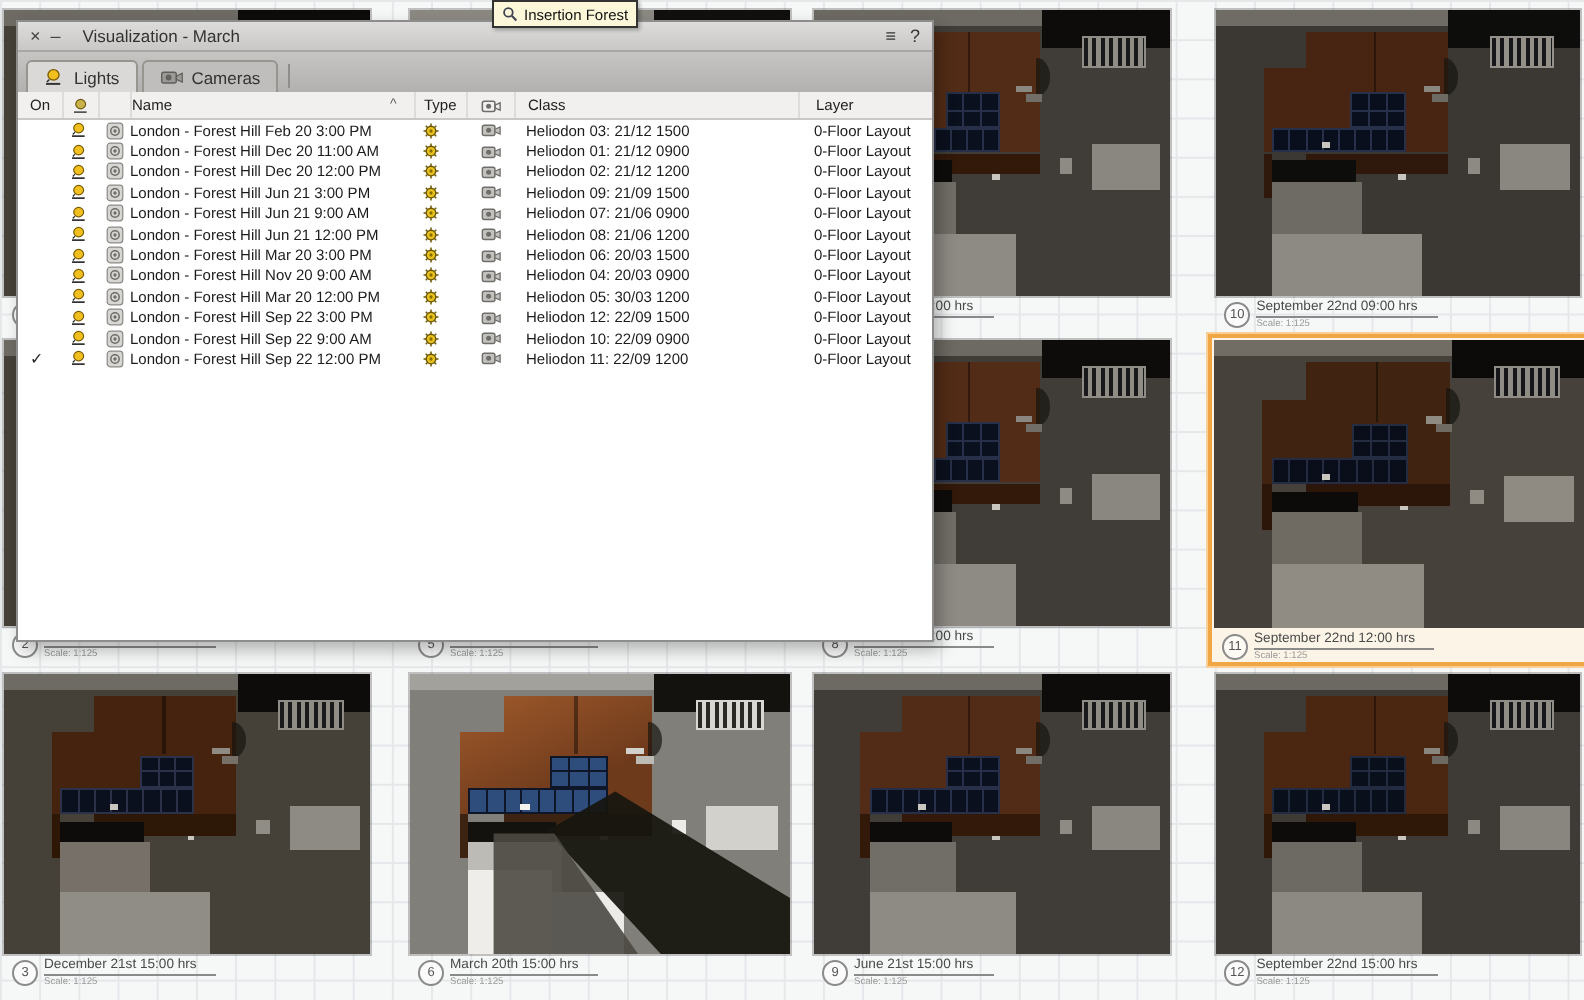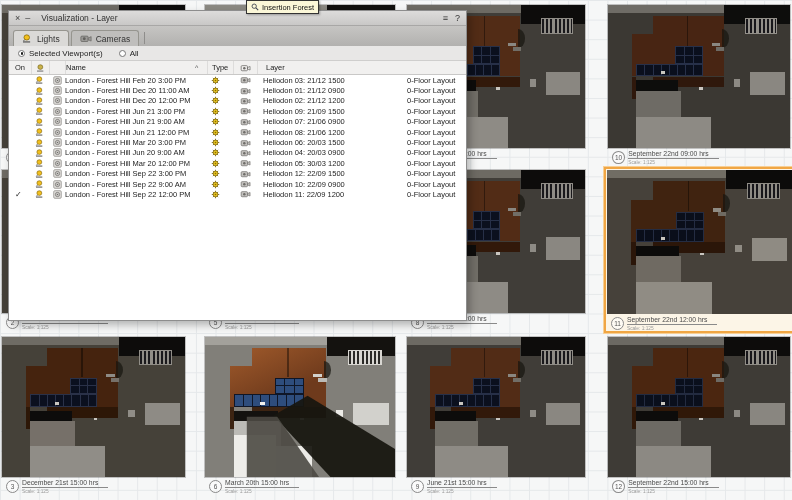--- a/index.html
+++ b/index.html
@@ -617,21 +617,21 @@
           <span class="vp-title">September 22nd 15:00 hrs</span>
           <span class="vp-scale">Scale: 1:125</span>
         </span>
       </div>
     </div>
 
   <div class="palette">
     <div class="titlebar">
       <span class="wbtn">×</span>
       <span class="wbtn">–</span>
-      <span class="title">Visualization - Layer</span>
+      <span class="title">Visualization - March</span>
       <span class="tb-right">
         <span>≡</span>
         <span>?</span>
       </span>
     </div>
     <div class="tabbar">
       <div class="tab active">
         <svg width="11" height="9" viewBox="0 0 14 12">
           <ellipse cx="6" cy="4.6" rx="3.7" ry="3.5" fill="#f2c01e" stroke="#7a5c00" stroke-width="0.9"></ellipse>
           <path d="M3.2 7.6 L1.6 9.4" stroke="#333" stroke-width="1"></path>
@@ -641,50 +641,41 @@
       </div>
       <div class="tab">
         <svg width="12" height="9" viewBox="0 0 14 10">
           <rect x="1" y="2.2" width="8.5" height="6.3" rx="1.2" fill="#9b9a97" stroke="#5f5e5b" stroke-width="0.8"></rect>
           <path d="M9.5 4.6 L13 2.8 V8 L9.5 6.4 Z" fill="#9b9a97" stroke="#5f5e5b" stroke-width="0.7"></path>
           <circle cx="5" cy="5.3" r="1.7" fill="#62615e"></circle>
         </svg>
         <span>Cameras</span>
       </div>
       <div class="tabsep"></div>
-    </div>
-    <div class="radios">
-      <span class="radio-item">
-        <span class="rdot sel"></span>
-        <span>Selected Viewport(s)</span>
-      </span>
-      <span class="radio-item">
-        <span class="rdot"></span>
-        <span>All</span>
-      </span>
     </div>
     <div class="thead">
       <span class="c-on">On</span>
       <span class="c-bulb hc">
         <svg width="10" height="8" viewBox="0 0 14 12">
           <ellipse cx="6" cy="4.6" rx="3.7" ry="3.5" fill="#c9b24a" stroke="#6e5a10" stroke-width="0.9"></ellipse>
           <path d="M1 10.6 h9.5" stroke="#555" stroke-width="1.3"></path>
         </svg>
       </span>
       <span class="c-doc hc"></span>
       <span class="c-name hc">Name</span>
       <span class="c-sort">^</span>
       <span class="c-type hc">Type</span>
       <span class="c-cam hc">
         <svg width="11" height="8" viewBox="0 0 14 10">
           <rect x="1.5" y="2" width="8" height="6.5" rx="1.2" fill="none" stroke="#6f6d6a" stroke-width="1"></rect>
           <circle cx="5.5" cy="5.2" r="1.6" fill="#6f6d6a"></circle>
           <path d="M9.5 4.5 L12.8 3 V7.6 L9.5 6.2Z" fill="none" stroke="#6f6d6a" stroke-width="0.9"></path>
         </svg>
       </span>
+      <span class="c-class hc">Class</span>
       <span class="c-layer hc">Layer</span>
     </div>
     <div class="tbody" id="rows">
         <div class="trow">
           <span class="c-on"></span>
           <span class="c-bulb">
             <svg width="10" height="8" viewBox="0 0 14 12">
               <ellipse cx="6" cy="4.6" rx="3.7" ry="3.5" fill="#f2c01e" stroke="#7a5c00" stroke-width="0.9"></ellipse>
               <path d="M3.2 7.6 L1.6 9.4" stroke="#333" stroke-width="1"></path>
               <path d="M1 10.6 h9.5" stroke="#333" stroke-width="1.3"></path>
@@ -998,21 +989,21 @@
               <path d="M1 10.6 h9.5" stroke="#333" stroke-width="1.3"></path>
             </svg>
           </span>
           <span class="c-doc">
             <svg width="9" height="9" viewBox="0 0 12 12">
               <rect x="0.8" y="0.8" width="10.4" height="10.4" rx="2" fill="#d8d6d3" stroke="#8b8986" stroke-width="0.8"></rect>
               <circle cx="6" cy="6" r="2.8" fill="none" stroke="#6e6c69" stroke-width="1"></circle>
               <circle cx="6" cy="6" r="1.1" fill="#6e6c69"></circle>
             </svg>
           </span>
-          <span class="c-name">London - Forest Hill Jun 20 9:00 AM</span>
+          <span class="c-name">London - Forest Hill Nov 20 9:00 AM</span>
           <span class="c-sort"></span>
           <span class="c-type">
             <svg width="9" height="9" viewBox="0 0 12 12">
               <g stroke="#6b5500" stroke-width="1">
                 <line x1="6" y1="6" x2="11.0" y2="6.0"></line>
                 <line x1="6" y1="6" x2="9.5" y2="9.5"></line>
                 <line x1="6" y1="6" x2="6.0" y2="11.0"></line>
                 <line x1="6" y1="6" x2="2.5" y2="9.5"></line>
                 <line x1="6" y1="6" x2="1.0" y2="6.0"></line>
                 <line x1="6" y1="6" x2="2.5" y2="2.5"></line>

